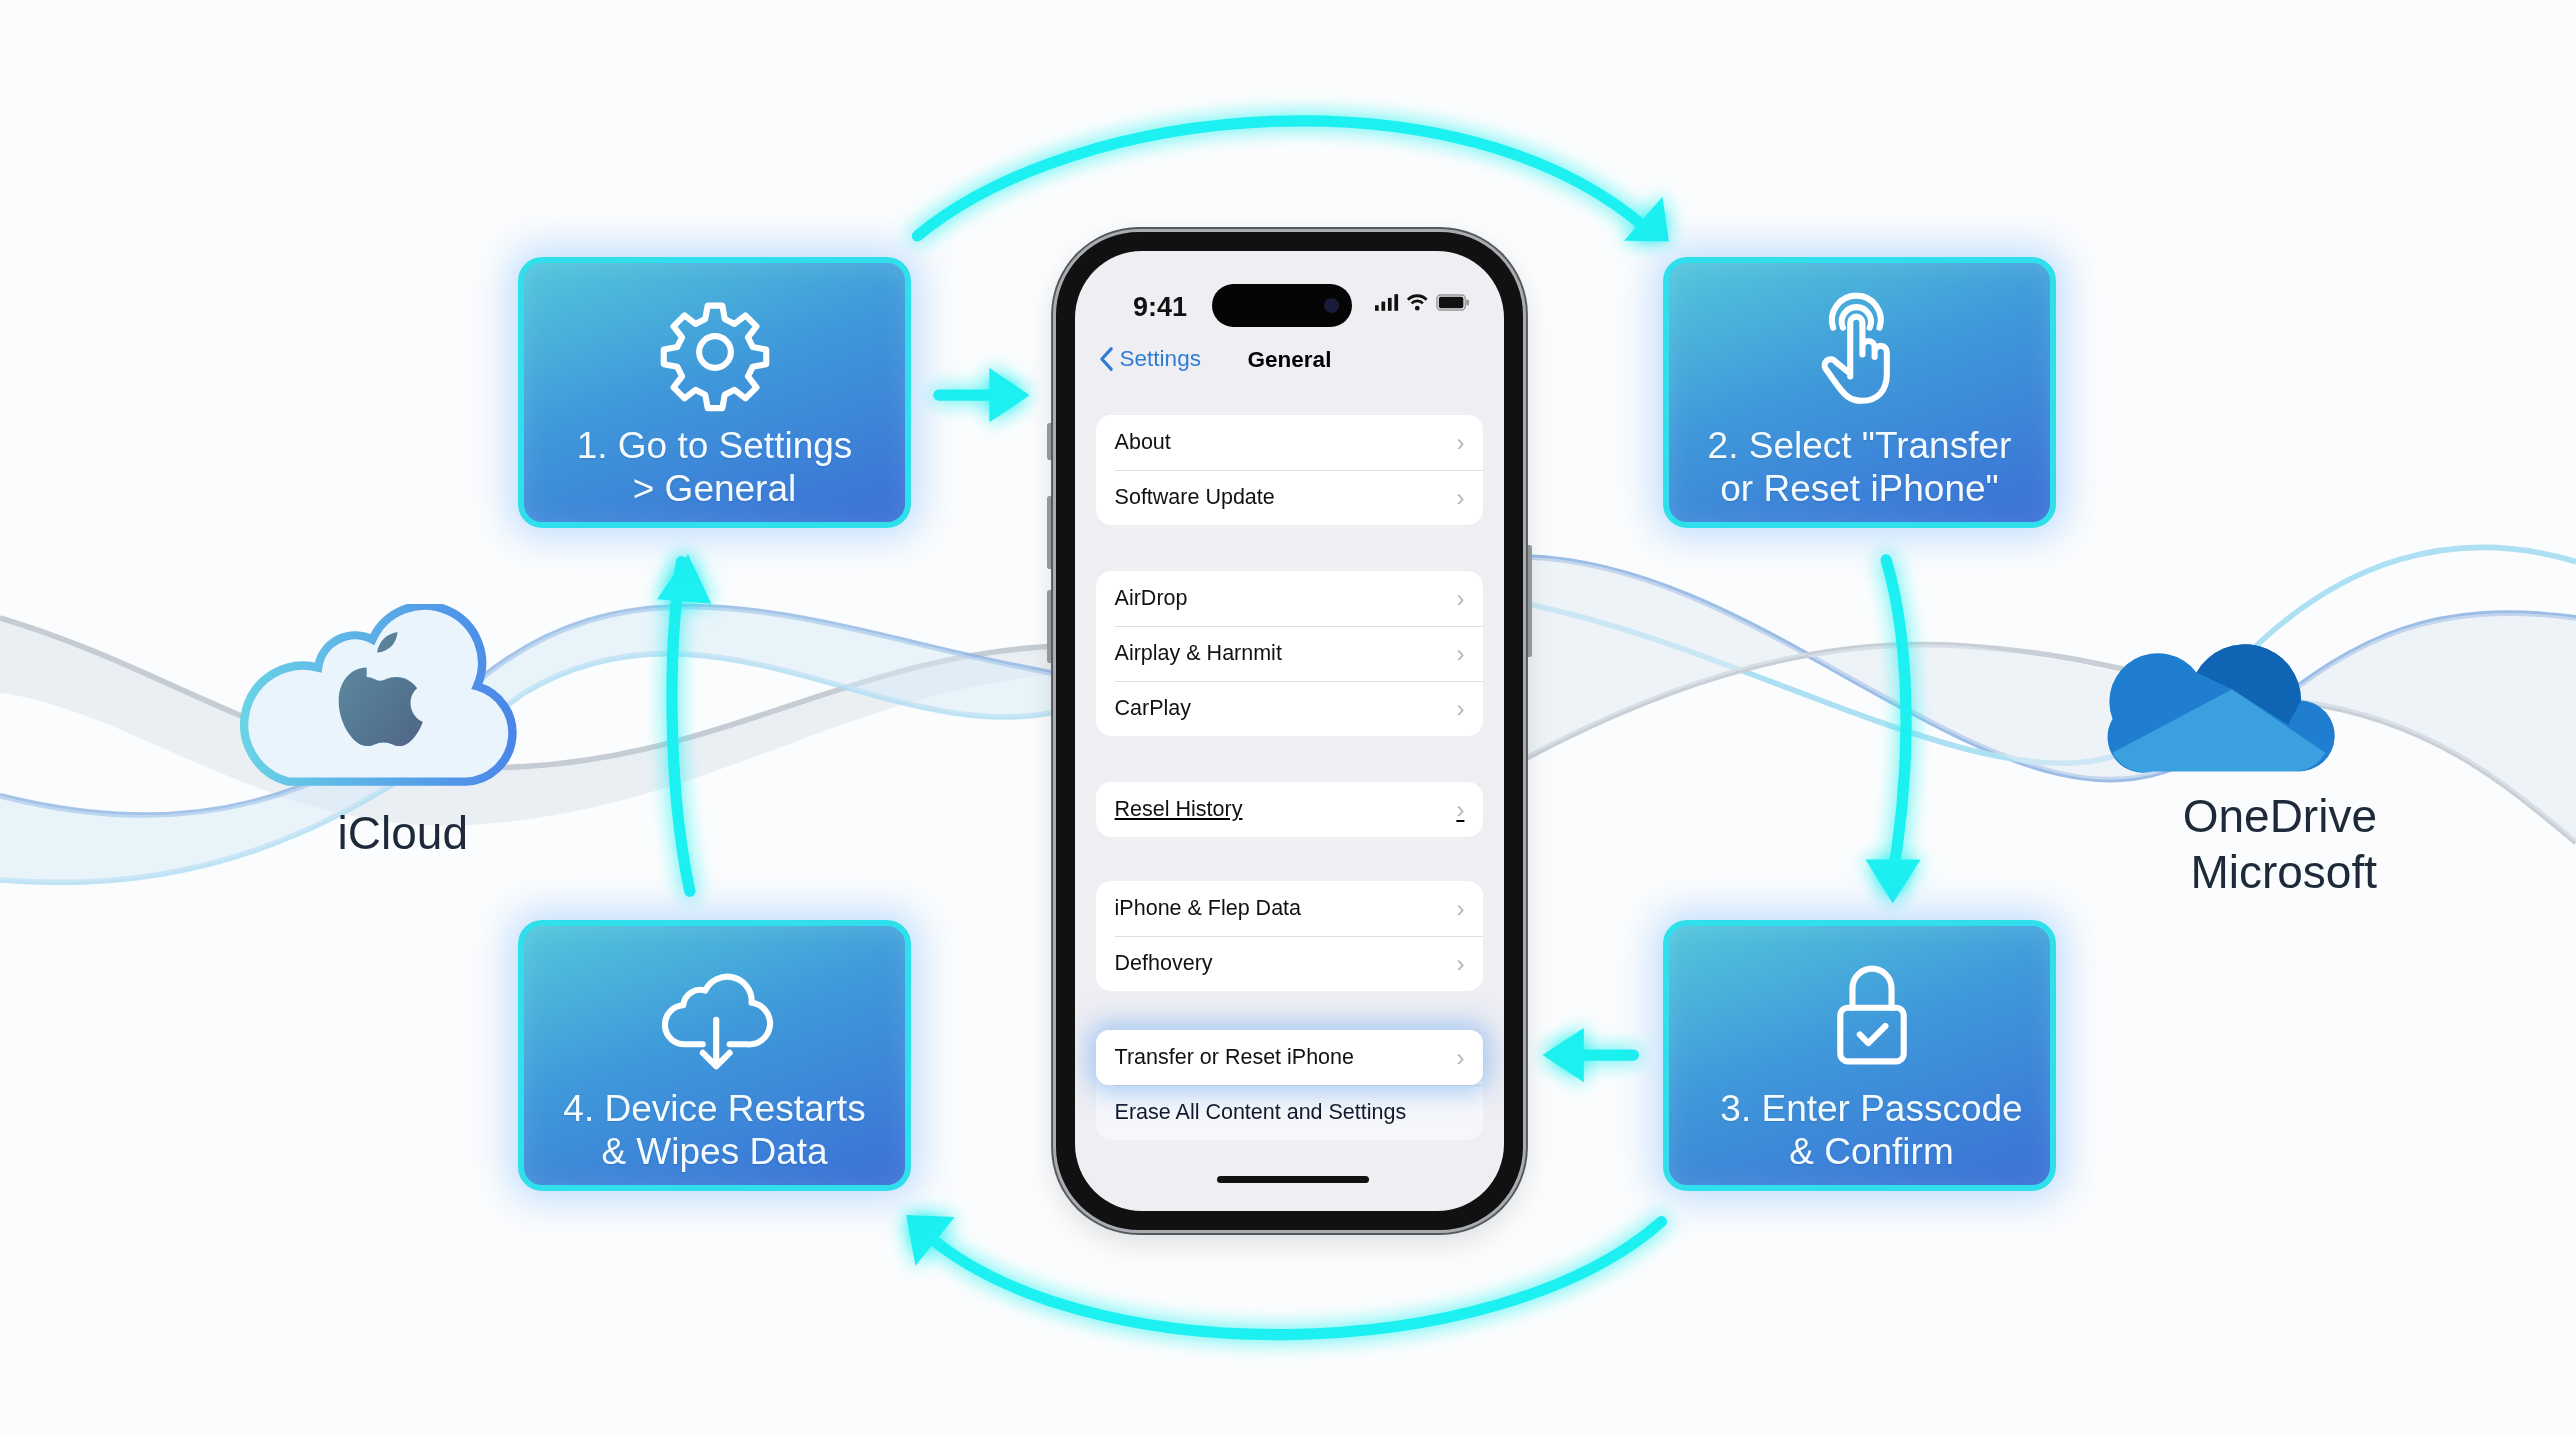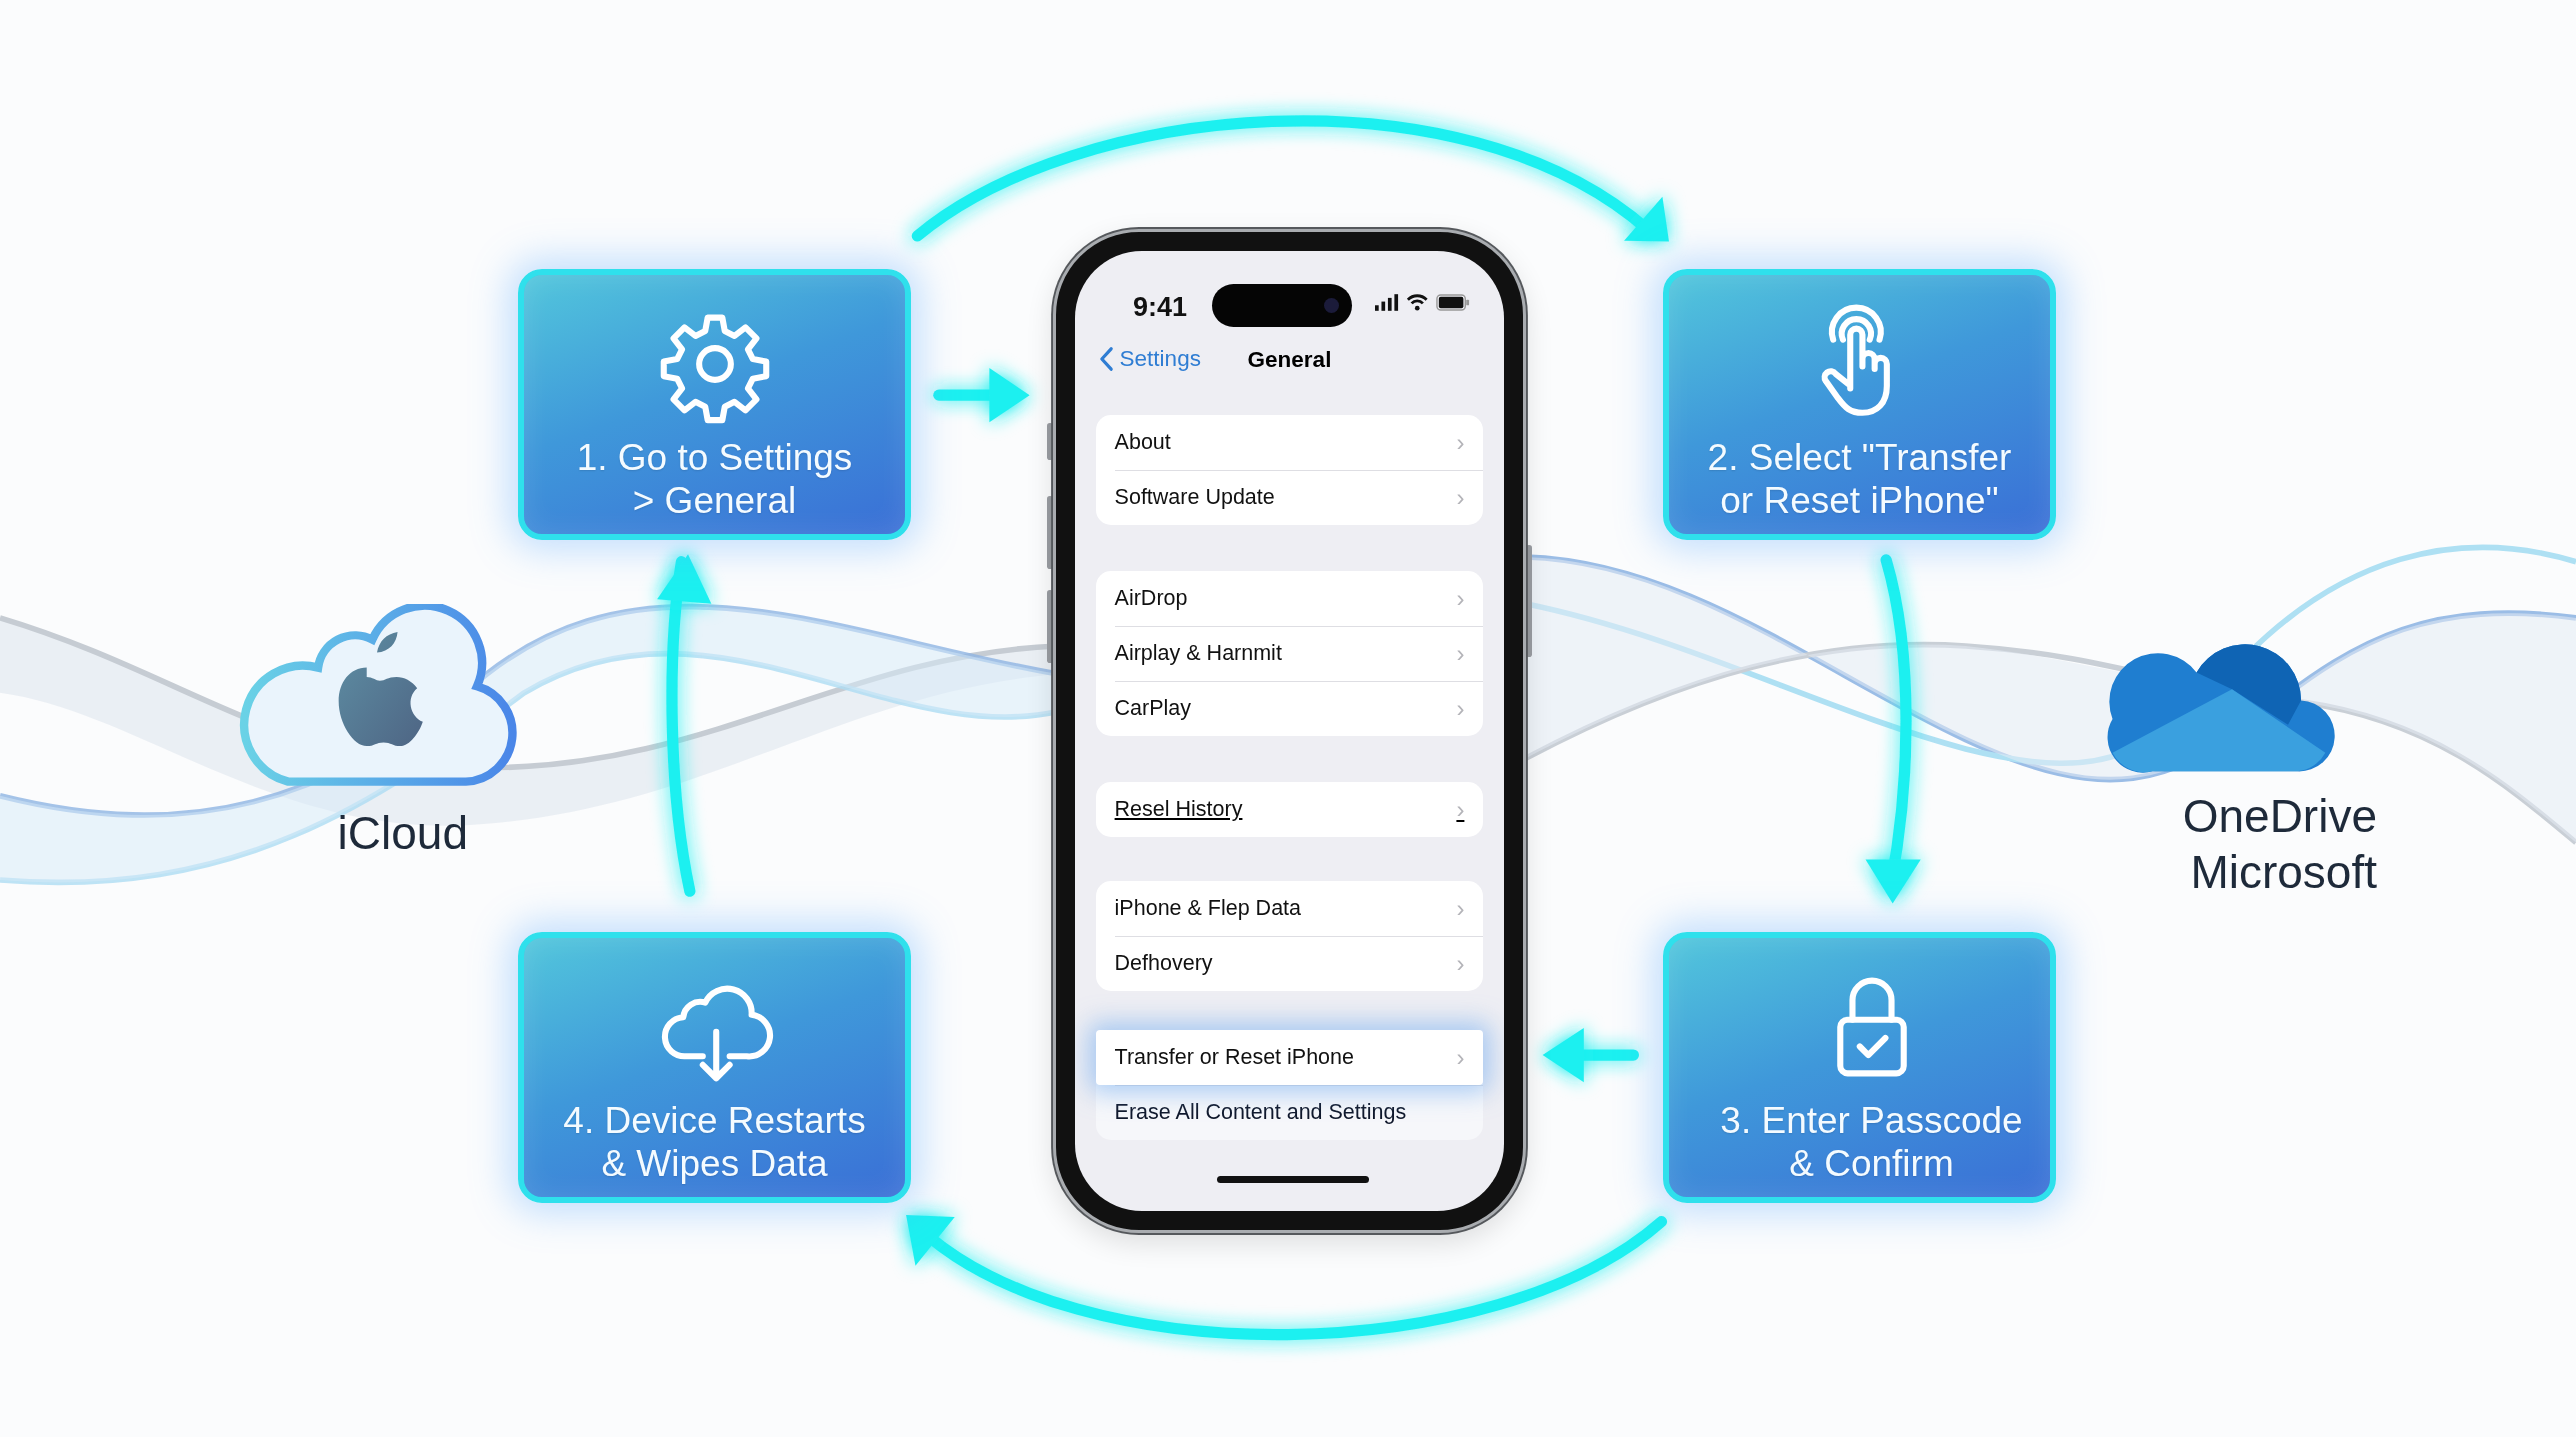--- a/index.html
+++ b/index.html
@@ -10,21 +10,20 @@
   }
   .layer { position:absolute; left:0; top:0; width:2576px; height:1438px; }
   
   .step {
     position:absolute; width:393px; height:271px; box-sizing:border-box;
     border-radius:24px; border:6.6px solid #2fe0ec;
     background:linear-gradient(160deg,#52c6dc 0%,#3f98da 45%,#3a6fd6 100%);
     box-shadow:0 0 37px 9.4px rgba(90,170,255,0.35), inset 0 0 28px rgba(255,255,255,0.12);
     display:flex; flex-direction:column; align-items:center; justify-content:flex-start;
     color:#fff;
-    margin-top:12px;
   }
   .step .icon { width:122px; height:122px; margin-top:28px; }
   .step .label {
     margin-top:11.2px; font-size:37px; line-height:43px; text-align:center; font-weight:500;
     color:#f4fbff; text-shadow:0 0.9px 1.9px rgba(0,0,0,0.12);
   }
   
   .phone {
     position:absolute; left:1053px; top:229px; width:473px; height:1004px;
     box-sizing:border-box; border-radius:86px;
@@ -51,21 +50,21 @@
   .row {
     height:55px; display:flex; align-items:center; justify-content:space-between;
     padding:0 19px; font-size:21.5px; color:#111; position:relative; cursor:pointer;
   }
   .row + .row::before {
     content:""; position:absolute; left:19px; right:0; top:0; height:0.9px; background:#dedee3;
   }
   .chev { color:#b4b4b9; font-size:24px; }
   .row.danger { color:#0f172a;align-items:center; }
   .row.highlight {
-    box-shadow:0 0 24px 7.5px rgba(110,170,240,0.55); border-radius:4px; background:#fff; z-index:2;
+    box-shadow:0 0 24px 7.5px rgba(110,170,240,0.55); border-radius:13px; background:#fff; z-index:2;
   }
   .home-bar { position:absolute; left:142px; bottom:28px; width:152px; height:7.5px; border-radius:3.7px; background:#111; }
   
   .svc-label { position:absolute; font-size:46px; color:#1e2a3a; text-align:right; line-height:56px; }
 </style>
 </head>
 <body>
 
 <svg class="layer" viewBox="0 0 2752 1536">
   <path d="M0 660 C 200 720, 300 820, 520 820 C 760 820, 900 700, 1130 690 L1130 720 C 900 740, 760 860, 520 880 C 300 900, 150 760, 0 740 Z" fill="#dfe6ee" opacity="0.6"></path>

